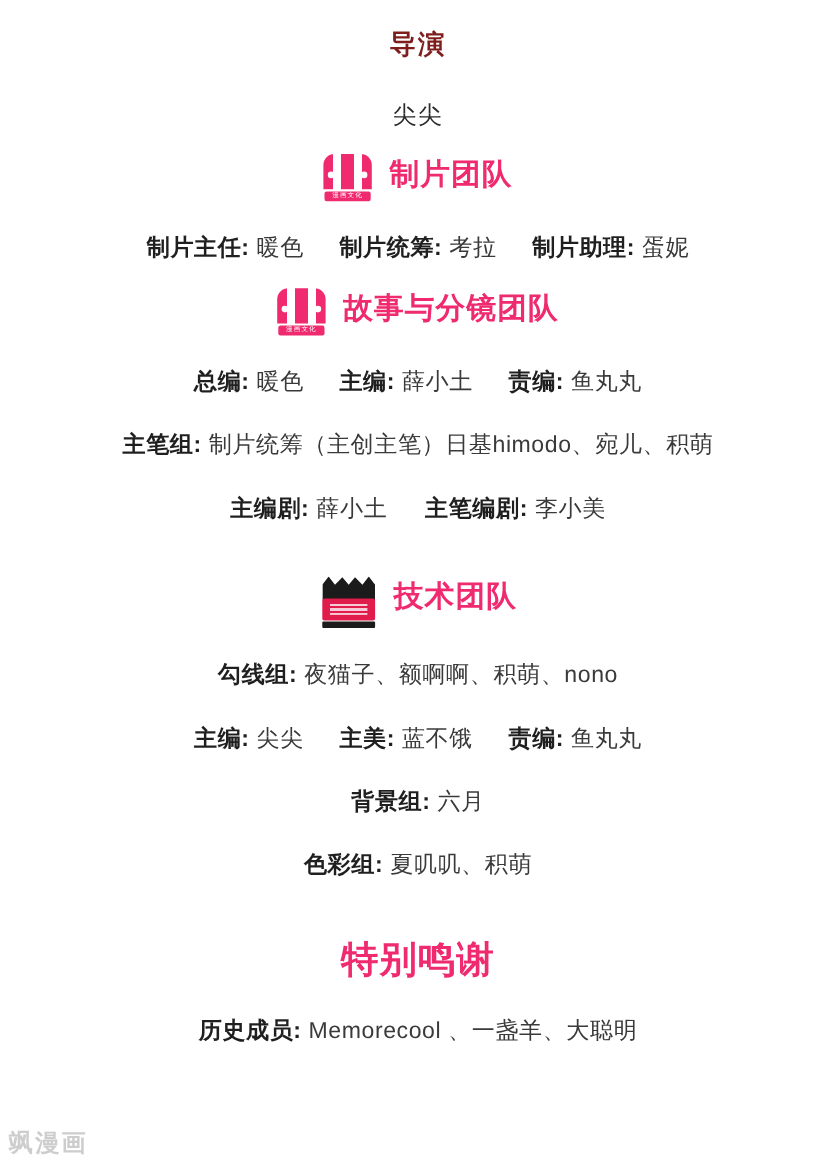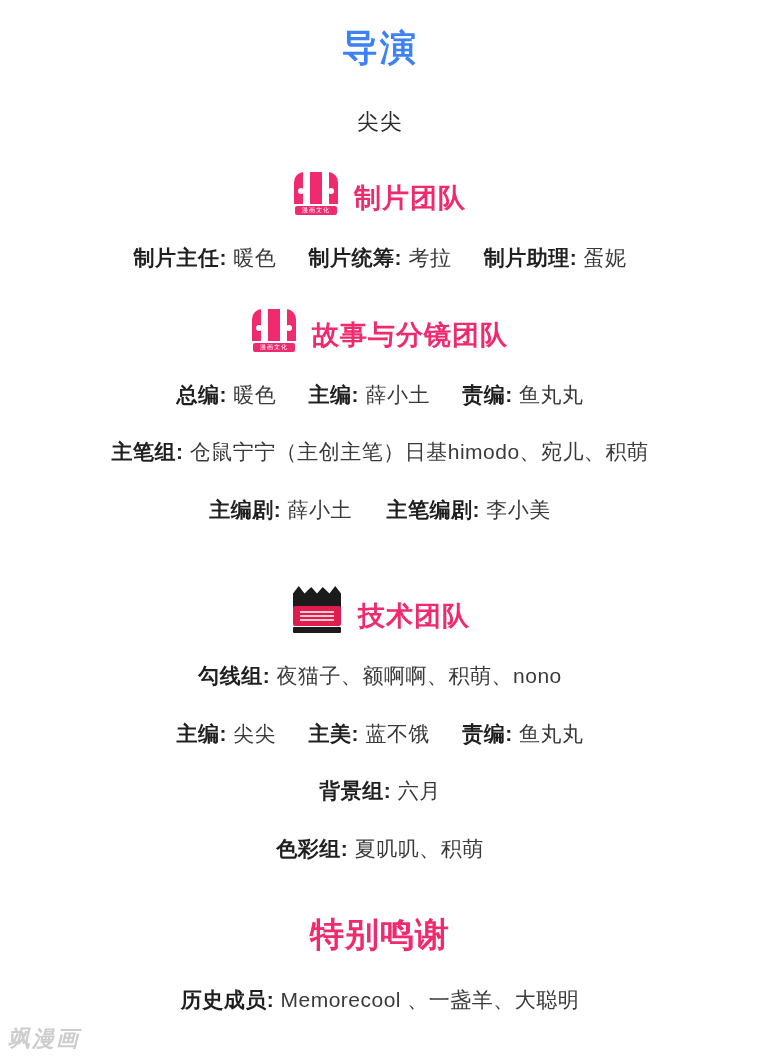--- a/index.html
+++ b/index.html
@@ -19,39 +19,39 @@
     width: 760px;
     height: 1060px;
     position: relative;
     box-sizing: border-box;
     padding-top: 18px;
   }
   .center {
     text-align: center;
   }
   .title-main {
-    color: #3b82f6;
-    font-size: 36px;
+    color: #7f1d1d;
+    font-size: 24px;
     font-weight: bold;
     letter-spacing: 2px;
     margin-top: 6px;
     margin-bottom: 0;
   }
   .director-name {
     font-size: 22px;
     color: #2b2b2b;
     margin-top: 34px;
     letter-spacing: 1px;
   }
   .section-head {
     display: flex;
-    align-items: flex-end;
+    align-items: flex-start;
     justify-content: center;
     gap: 14px;
-    margin-top: 35px;
+    margin-top: 20px;
   }
   .section-head .heading {
     color: #ef2a6e;
     font-size: 27px;
     font-weight: bold;
     letter-spacing: 1px;
   }
   
   .logo-man {
     width: 46px;
@@ -172,21 +172,20 @@
   }
   .watermark {
     position: absolute;
     left: 8px;
     bottom: 6px;
     font-size: 22px;
     color: #bdbdbd;
     font-weight: bold;
     letter-spacing: 2px;
     opacity: 0.75;
-    font-style: italic;
   }
 </style>
 </head>
 <body>
 
 <div class="page">
 
   <div class="center">
     <div class="title-main">导演</div>
     <div class="director-name">尖尖</div>
@@ -222,21 +221,21 @@
   <div class="credit-row center">
     <span class="role">总编:</span>
     <span class="val">暖色</span>
     <span class="role gap-l">主编:</span>
     <span class="val">薛小土</span>
     <span class="role gap-l">责编:</span>
     <span class="val">鱼丸丸</span>
   </div>
   <div class="credit-row center">
     <span class="role">主笔组:</span>
-    <span class="val">仓鼠宁宁（主创主笔）日基himodo、宛儿、积萌</span>
+    <span class="val">制片统筹（主创主笔）日基himodo、宛儿、积萌</span>
   </div>
   <div class="credit-row center">
     <span class="role">主编剧:</span>
     <span class="val">薛小土</span>
     <span class="role gap-m">主笔编剧:</span>
     <span class="val">李小美</span>
   </div>
 
   <div class="spacer-big"></div>
 

